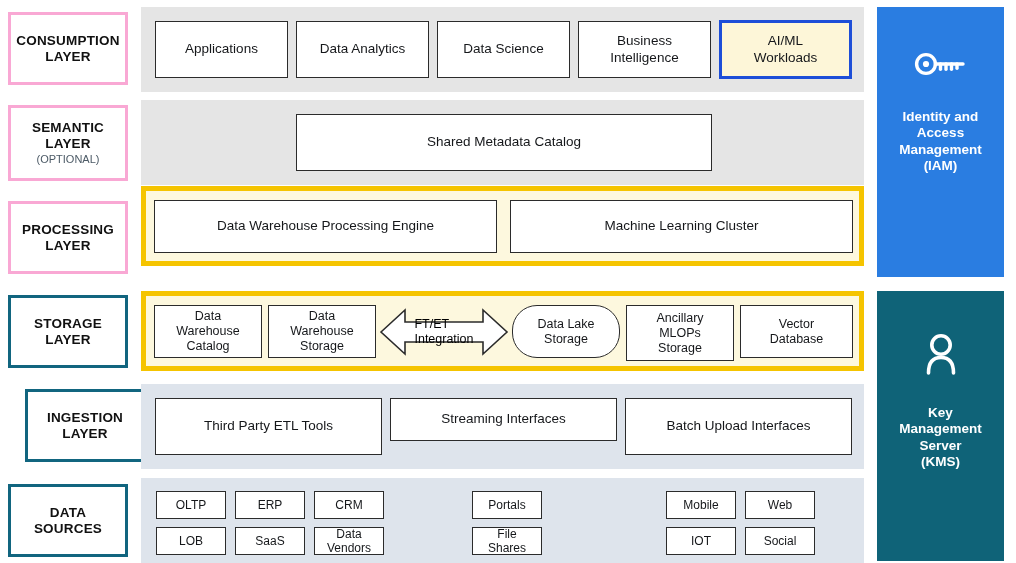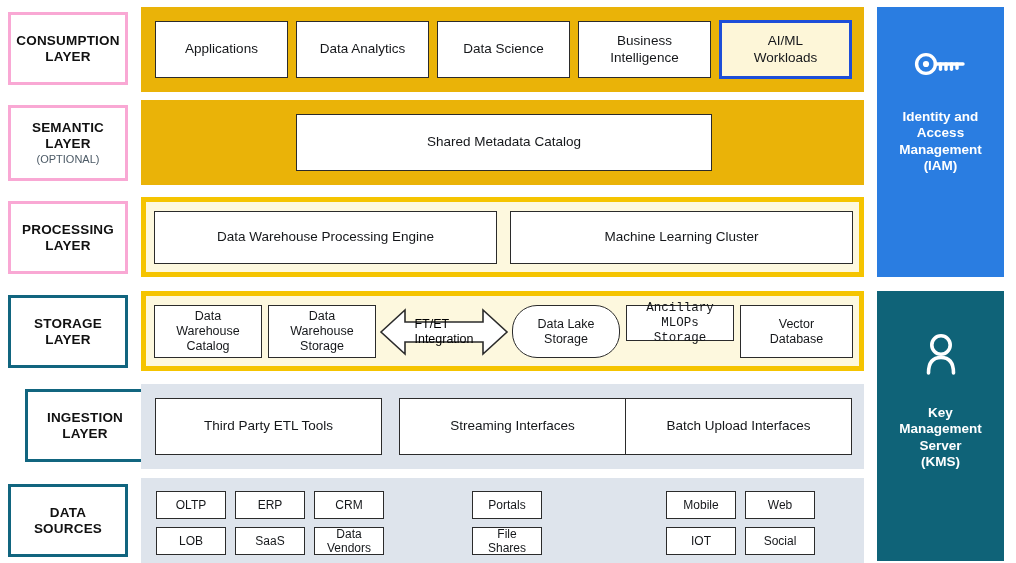--- a/index.html
+++ b/index.html
@@ -40,21 +40,21 @@
   }
   .lb-blue { border: 3px solid #f9a8d4; }
   .lb-teal { border: 3px solid #11657f; }
 
   
   .row-strip {
     position: absolute;
     display: flex;
     align-items: center;
   }
-  .bg-blue   { background: #eab308; }
+  .bg-blue   { background: #e5e5e5; }
   .bg-gray   { background: #dee4ec; }
   .bg-yellow { background: #fdf8de; border: 5px solid #f5c400; }
 
   
   .node {
     background: #ffffff;
     border: 1.6px solid #2b2b2b;
     display: flex;
     align-items: center;
     justify-content: center;
@@ -154,21 +154,21 @@
     <div class="node" style="left:437px; top:14px; width:133px; height:57px;">Business
 Intelligence</div>
     <div class="node highlight" style="left:578px; top:13px; width:133px; height:59px;">AI/ML
 Workloads</div>
   </div>
 
   <div class="row-strip bg-blue" style="left:141px; top:100px; width:723px; height:85px;">
     <div class="node" style="left:155px; top:14px; width:416px; height:57px;">Shared Metadata Catalog</div>
   </div>
 
-  <div class="row-strip bg-yellow" style="left:141px; top:197px; width:723px; height:80px;">
+  <div class="row-strip bg-yellow" style="left:141px; top:186px; width:723px; height:80px;">
     <div class="node" style="left:8px; top:9px; width:343px; height:53px;">Data Warehouse Processing Engine</div>
     <div class="node" style="left:364px; top:9px; width:343px; height:53px;">Machine Learning Cluster</div>
   </div>
 
   <div class="row-strip bg-yellow" style="left:141px; top:291px; width:723px; height:80px;">
     <div class="node small" style="left:8px; top:9px; width:108px; height:53px;">Data
 Warehouse
 Catalog</div>
     <div class="node small" style="left:122px; top:9px; width:108px; height:53px;">Data
 Warehouse
@@ -177,30 +177,30 @@
     <div class="dbl-arrow" style="left:233px; top:6px; width:130px; height:60px;">
       <svg viewBox="0 0 130 60" preserveAspectRatio="none" aria-hidden="true">
         <polygon points="2,30 26,8 26,20 104,20 104,8 128,30 104,52 104,40 26,40 26,52" fill="#ffffff" stroke="#2b2b2b" stroke-width="1.6" stroke-linejoin="miter"></polygon>
       </svg>
       <div class="arrow-text">FT/ET
 Integration</div>
     </div>
 
     <div class="node small" style="left:366px; top:9px; width:108px; height:53px;border-radius:25px;">Data Lake
 Storage</div>
-    <div class="node small" style="left:480px; top:9px; width:108px; height:36px;font-family:Liberation Mono, monospace;">Ancillary
+    <div class="node small" style="left:480px; top:9px; width:108px; height:56px;">Ancillary
 MLOPs
 Storage</div>
     <div class="node small" style="left:594px; top:9px; width:113px; height:53px;">Vector
 Database</div>
   </div>
 
   <div class="row-strip bg-gray" style="left:141px; top:384px; width:723px; height:85px;">
     <div class="node" style="left:14px; top:14px; width:227px; height:57px;">Third Party ETL Tools</div>
-    <div class="node" style="left:258px; top:14px; width:227px; height:57px;text-align:center;">Streaming Interfaces</div>
+    <div class="node" style="left:249px; top:14px; width:227px; height:43px;text-align:center;">Streaming Interfaces</div>
     <div class="node" style="left:484px; top:14px; width:227px; height:57px;">Batch Upload Interfaces</div>
   </div>
 
   <div class="row-strip bg-gray" style="left:141px; top:478px; width:723px; height:85px;">
 
     <div class="node tiny" style="left:15px; top:13px; width:70px; height:28px;">OLTP</div>
     <div class="node tiny" style="left:94px; top:13px; width:70px; height:28px;">ERP</div>
     <div class="node tiny" style="left:173px; top:13px; width:70px; height:28px;">CRM</div>
     <div class="node tiny" style="left:15px; top:49px; width:70px; height:28px;">LOB</div>
     <div class="node tiny" style="left:94px; top:49px; width:70px; height:28px;">SaaS</div>

